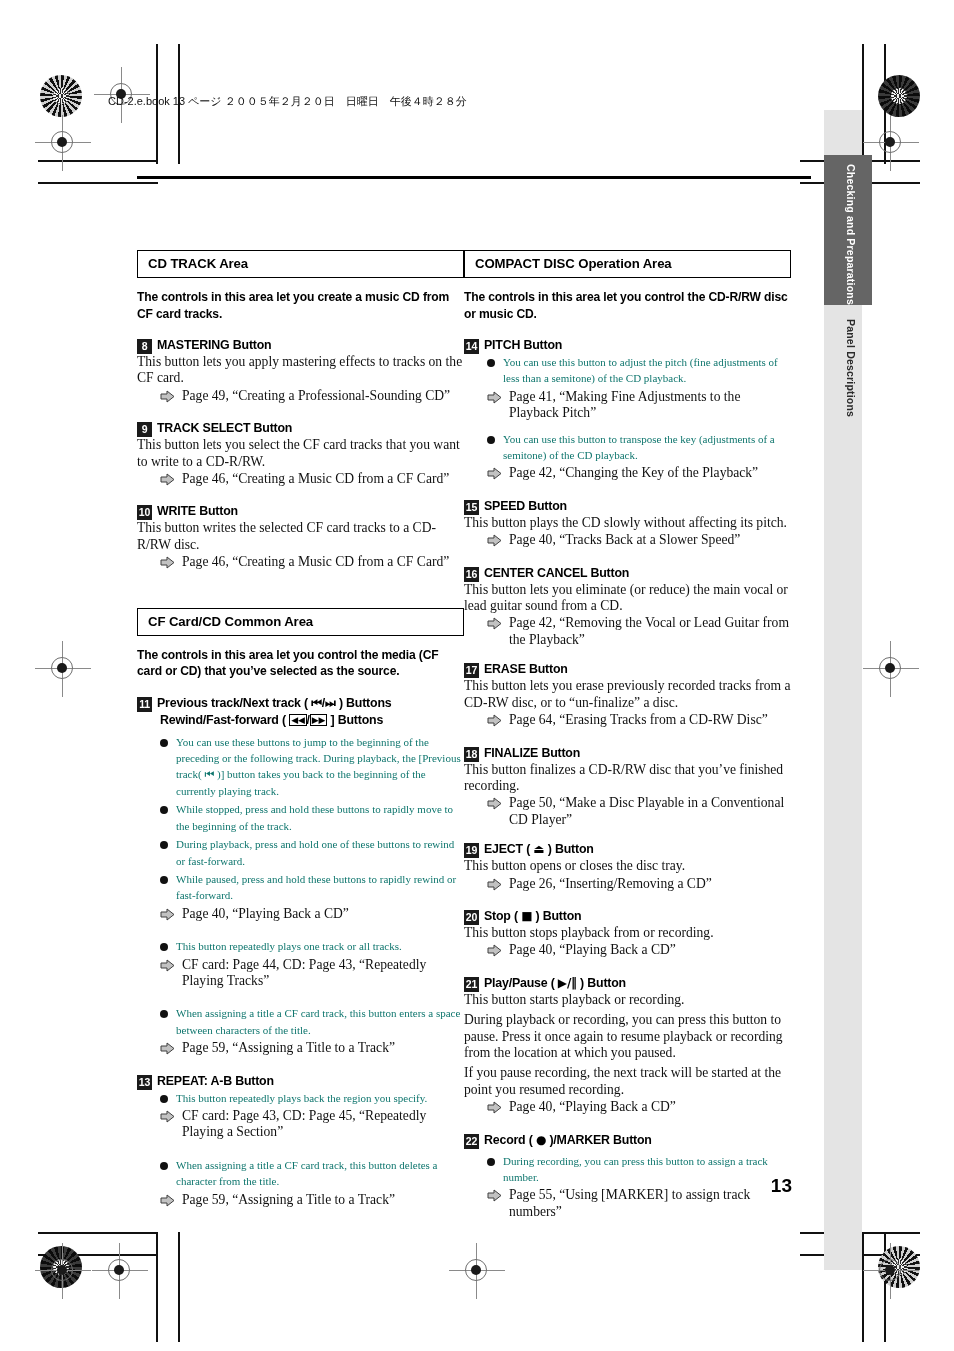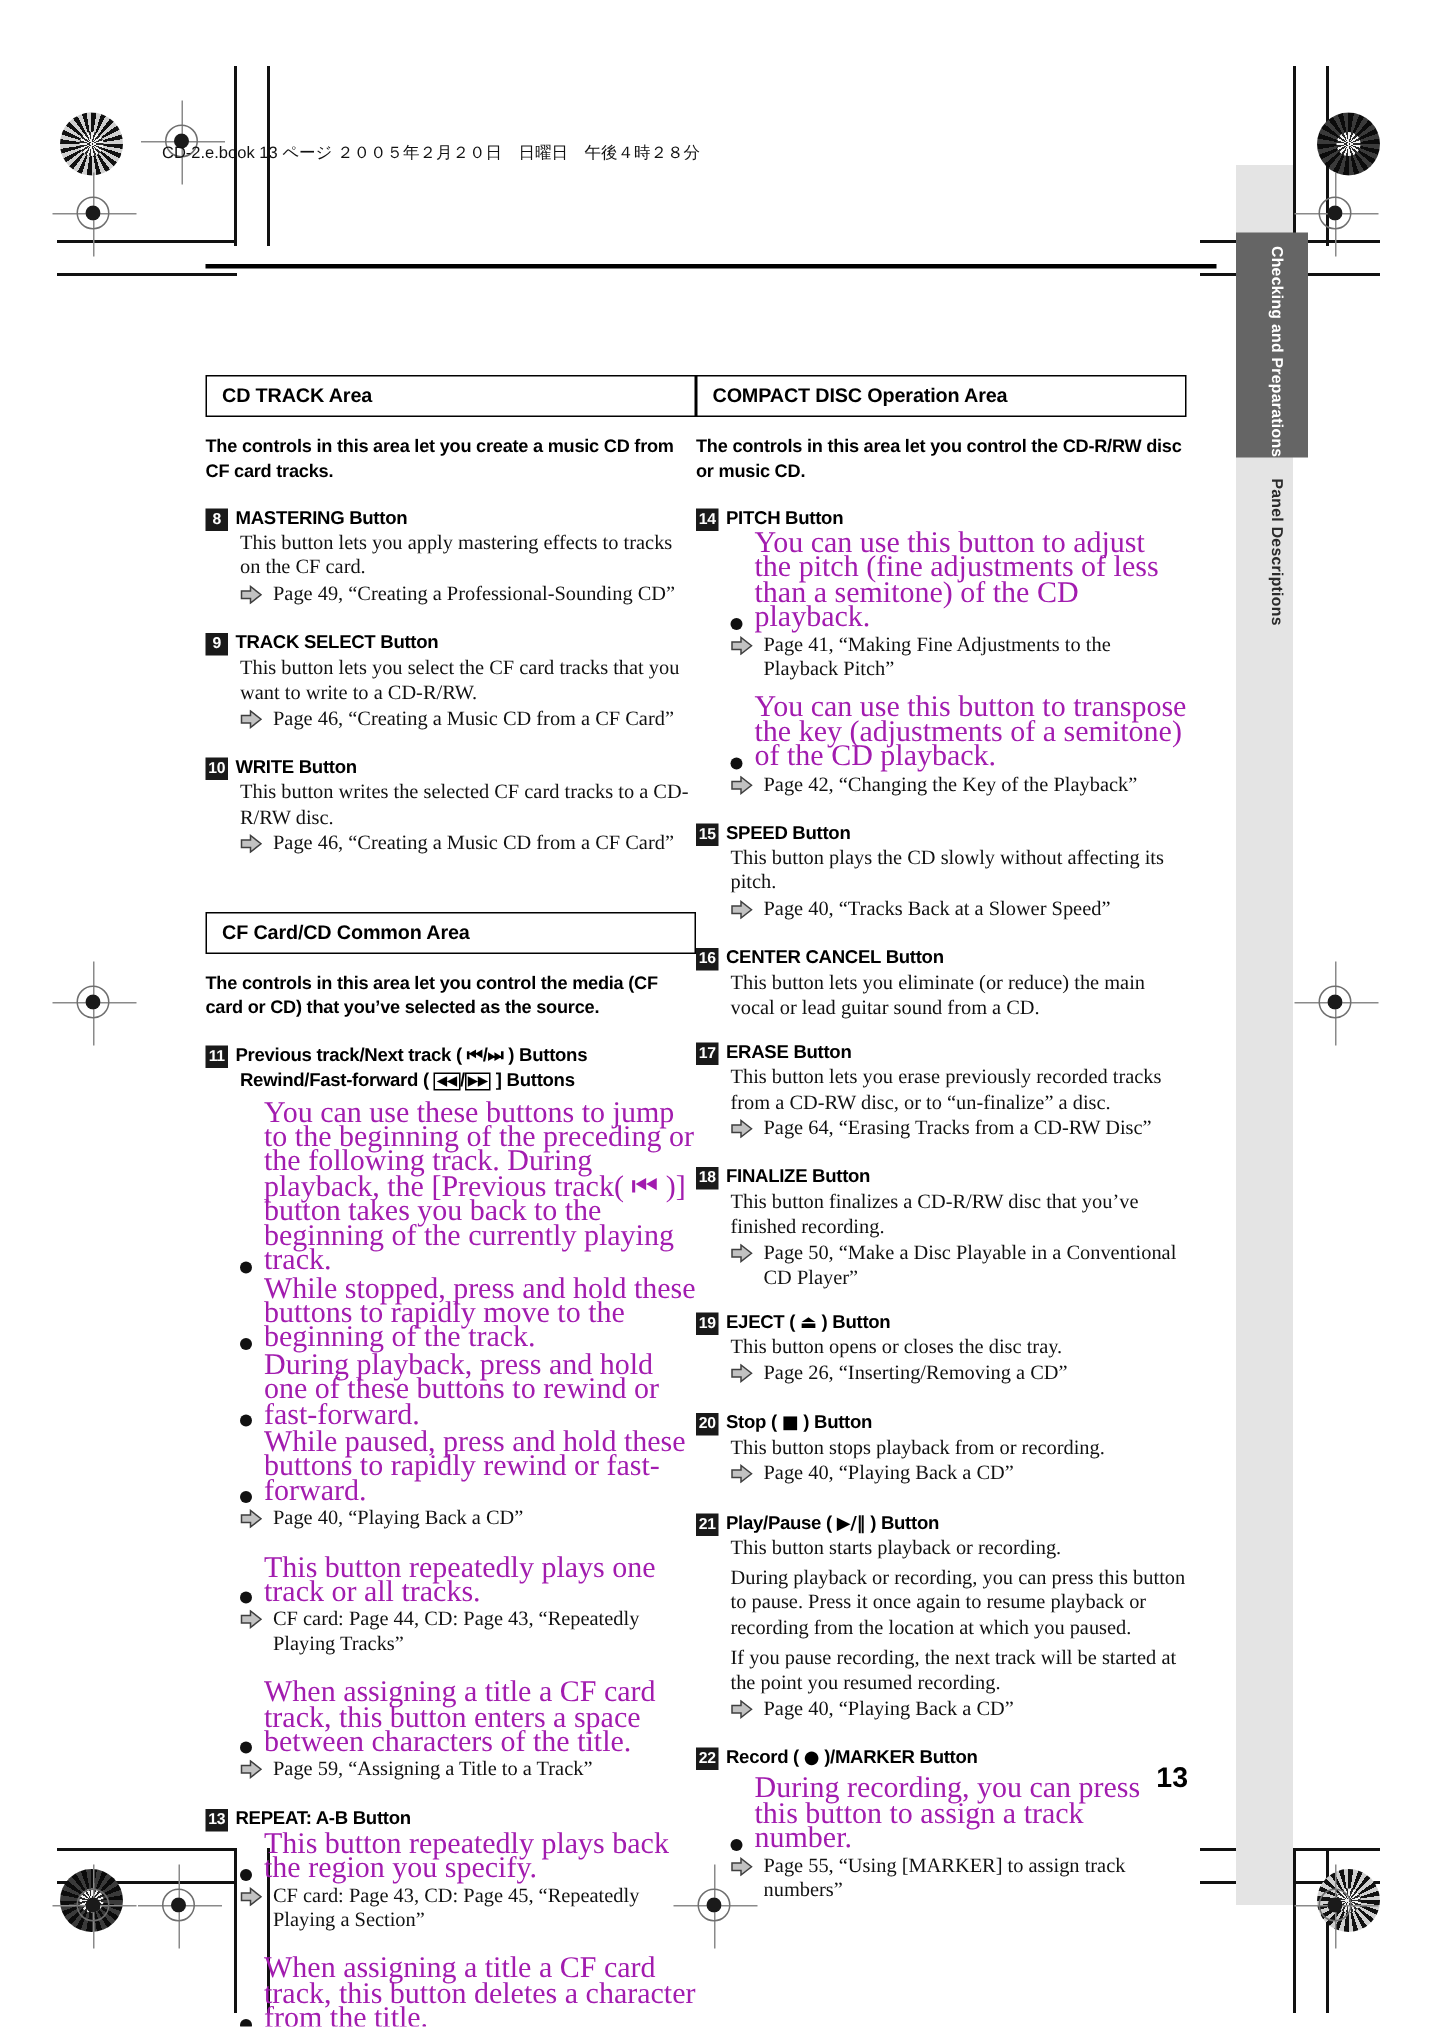--- a/index.html
+++ b/index.html
@@ -70,28 +70,27 @@
     font-family:"Liberation Sans", sans-serif;font-weight:bold;font-size:10.5px;
     line-height:13px;min-width:13px;text-align:center;padding:1px 1px 1px 1px;
     margin-top:2px;flex:0 0 auto;
   }
   .head-sub{
     font-family:"Liberation Sans", sans-serif;font-weight:bold;font-size:12.4px;line-height:17px;
     color:#000;margin-left:23px;letter-spacing:-0.2px;
   }
 
   .body-txt{
-    margin-left:23px;font-size:13.6px;line-height:16.4px;color:#111;
+    font-size:13.6px;line-height:16.4px;color:#111;
   }
   .body-txt p{margin:0 0 1px 0;}
 
   .bul{
-    margin-left:23px;display:flex;gap:8px;font-size:20px;line-height:16.4px;color:#a21caf;
+    margin-left:23px;display:flex;gap:8px;font-size:11px;line-height:16.4px;color:#0f766e;
     margin-bottom:2px;
-    align-items:flex-end;
   }
   .bul .dot{flex:0 0 auto;width:8px;margin-top:5px;height:8px;border-radius:50%;background:#111;}
   .bul .txt{flex:1 1 auto;}
 
   .ref{
     margin-left:23px;display:flex;gap:7px;font-size:13.6px;line-height:16.4px;color:#111;
     margin-bottom:2px;
   }
   .ref .arw{flex:0 0 auto;margin-top:2px;}
   .ref .txt{flex:1 1 auto;}
@@ -436,20 +435,28 @@
   <div class="gap-sm"></div>
 
   <div class="item">
     <div class="item-head">
       <span class="num">16</span>
       <span>CENTER CANCEL Button</span>
     </div>
     <div class="body-txt">
       <p>This button lets you eliminate (or reduce) the main vocal or lead guitar sound from a CD.</p>
     </div>
+    <div class="ref">
+      <span class="arw">
+        <svg width="15" height="13" viewBox="0 0 15 13">
+            <path d="M1 4 H7 V1 L14 6.5 L7 12 V9 H1 Z" fill="#c2c2c2" stroke="#3f3f3f" stroke-width="1"></path>
+          </svg>
+      </span>
+      <span class="txt">Page 42, “Removing the Vocal or Lead Guitar from the Playback”</span>
+    </div>
   </div>
 
   <div class="gap-sm"></div>
 
   <div class="item">
     <div class="item-head">
       <span class="num">17</span>
       <span>ERASE Button</span>
     </div>
     <div class="body-txt">

